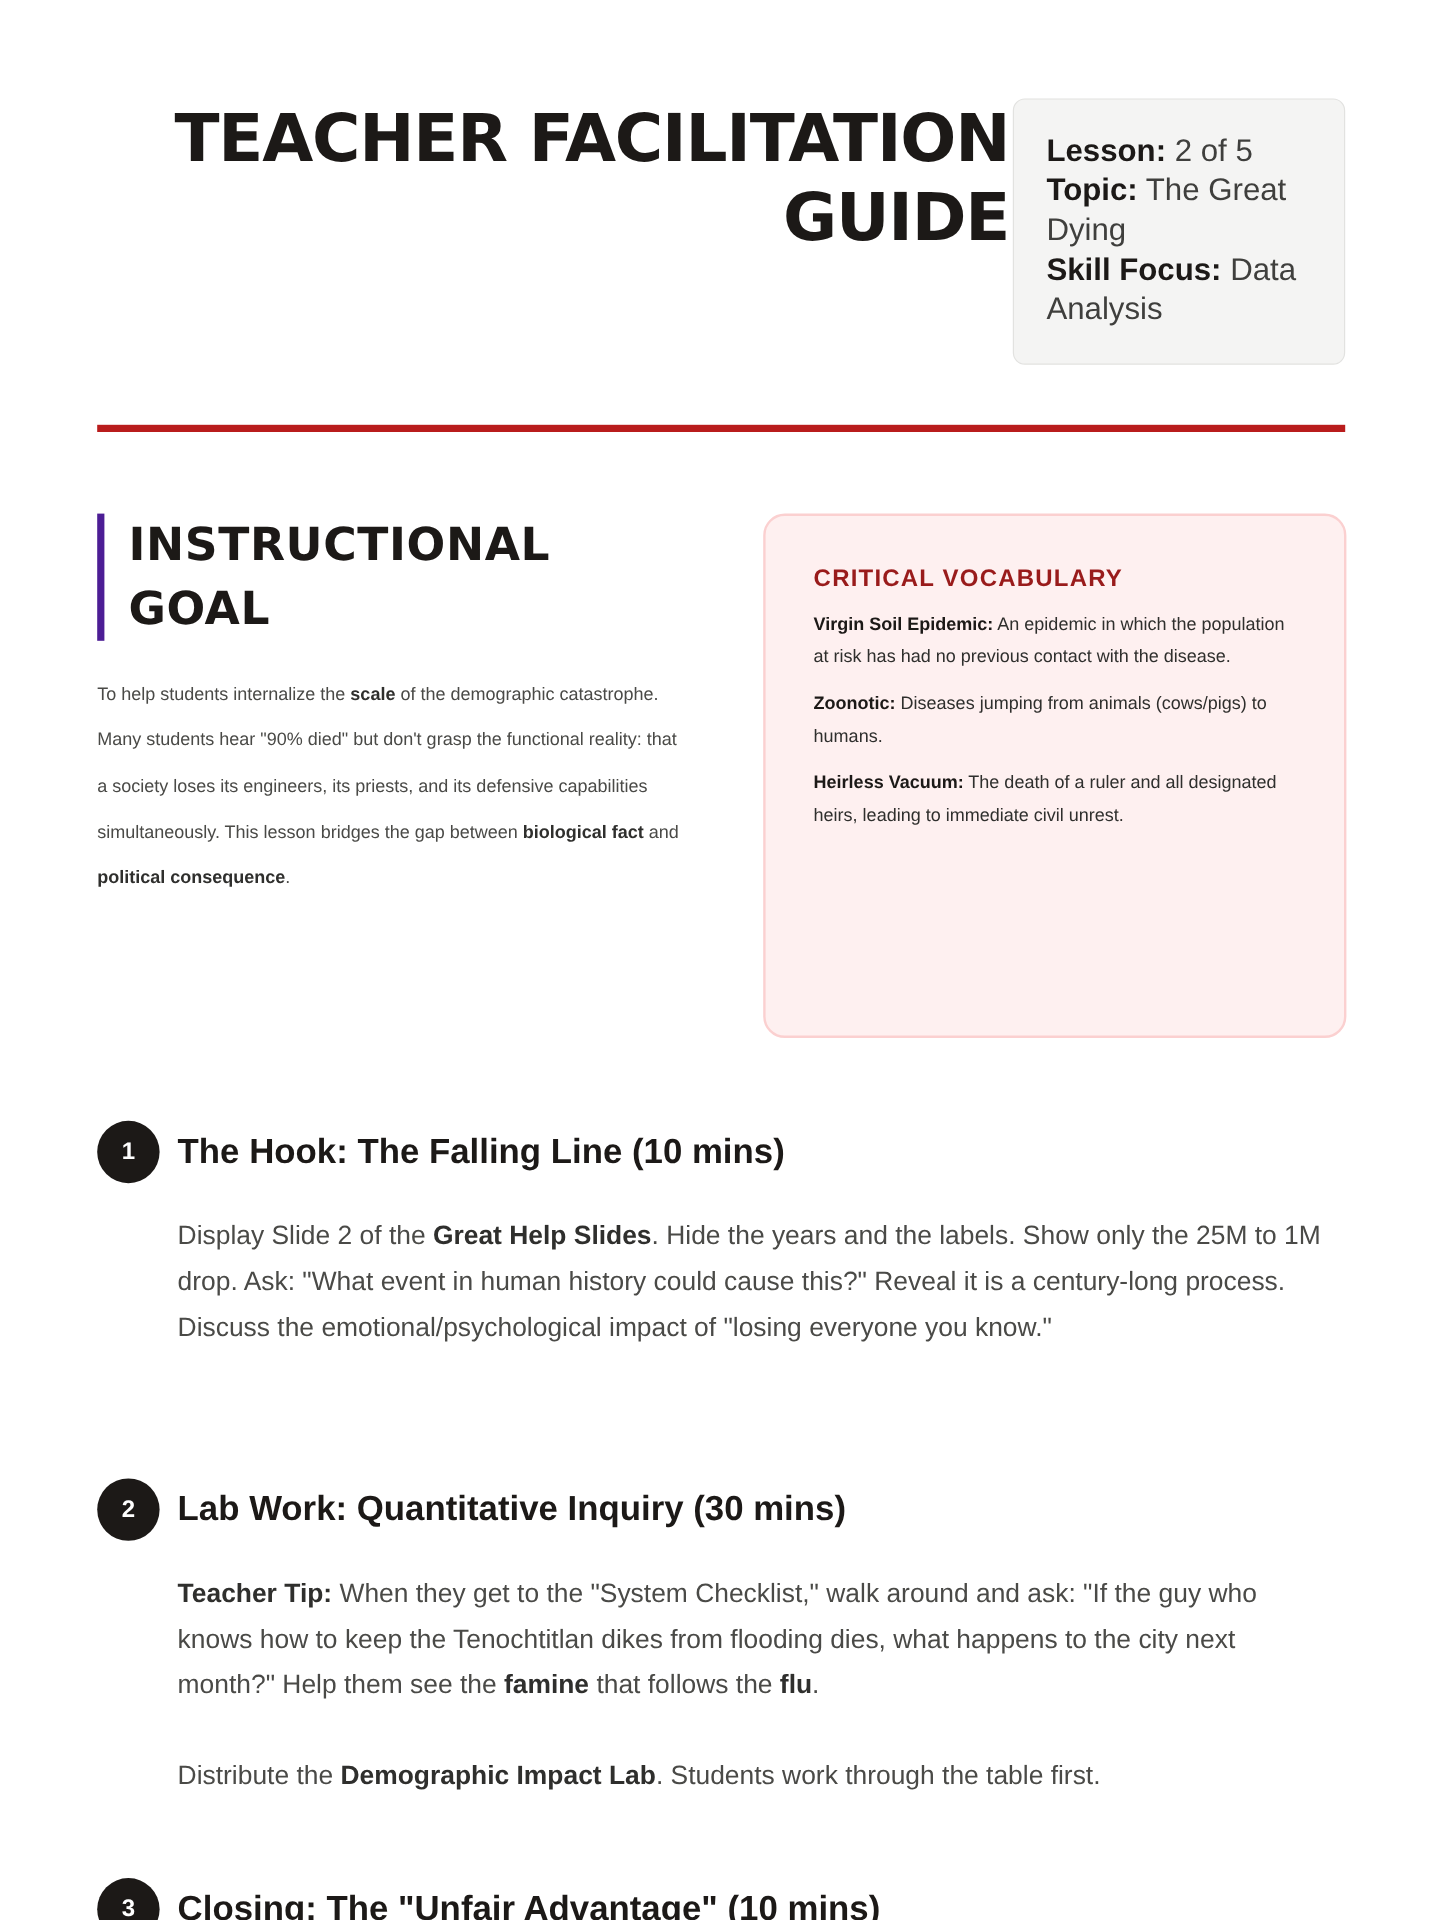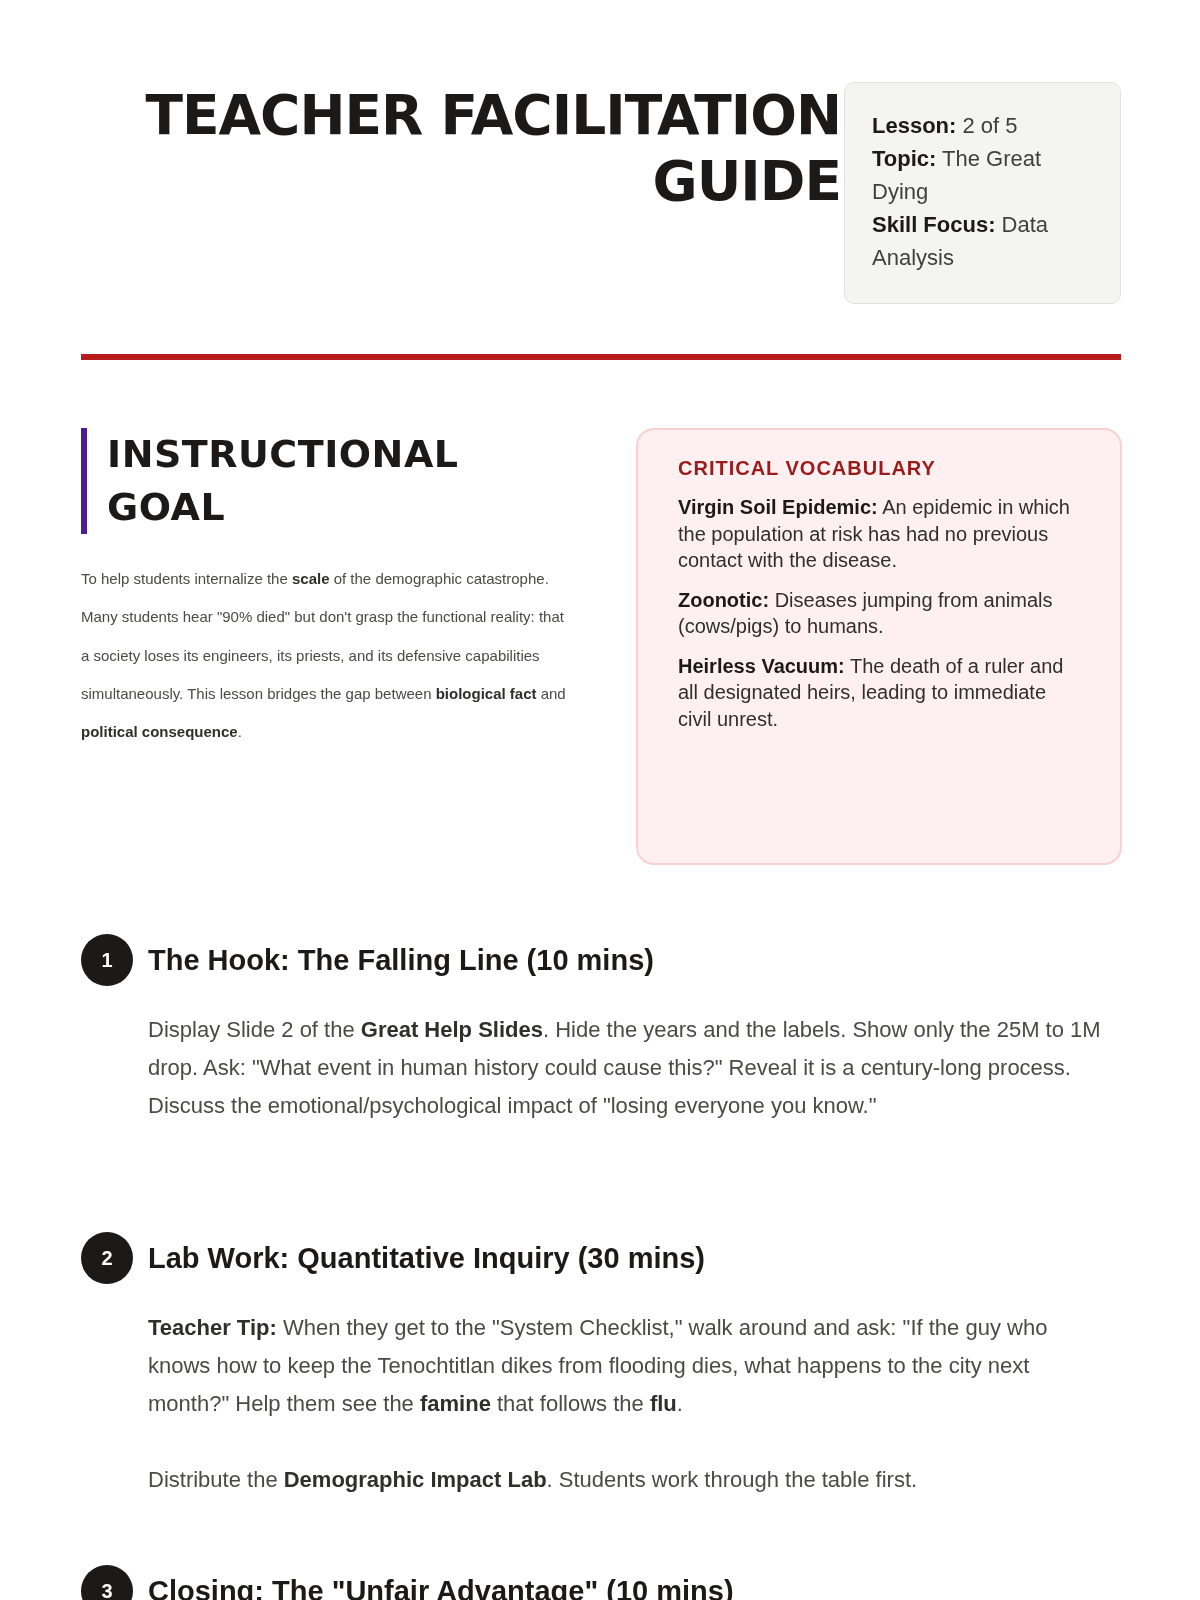--- a/index.html
+++ b/index.html
@@ -4,33 +4,33 @@
 <style>
   * { box-sizing: border-box; margin: 0; padding: 0; }
   html, body { width: 1200px; height: 1600px; overflow: hidden; background: #ffffff; }
   body { font-family: "DejaVu Sans", sans-serif; color: #1c1917; position: relative; }
 
   .header { position: absolute; left: 81px; top: 82px; width: 1040px; }
   .title { font-family: "DejaVu Sans", sans-serif; font-weight: 900; font-size: 55px; line-height: 66px; letter-spacing: -1px; color: #1c1917; width: 760px; transform: scaleX(1.0); text-align: right; }
   .title span { display: block; white-space: nowrap; }
   .subtitle { margin-top: 14px; color: #b91c1c; font-family: "Liberation Sans", sans-serif; font-weight: 700; font-size: 31px; line-height: 46px; width: 680px; }
 
-  .meta-box { position: absolute; left: 844px; top: 82px; width: 277px; height: 222px; background: #f4f4f3; border: 1px solid #e2e2e0; border-radius: 10px; padding: 26px 27px; font-size: 22px; line-height: 33px; color: #3f3f3d; font-family: "Liberation Sans", sans-serif; }
+  .meta-box { position: absolute; left: 844px; top: 82px; width: 277px; height: 222px; background: #f4f4f3; border: 1px solid #e2e2e0; border-radius: 10px; padding: 26px 27px; font-size: 26px; line-height: 33px; color: #3f3f3d; font-family: "Liberation Sans", sans-serif; }
   .meta-box b { color: #1c1917; font-weight: 700; }
 
   .rule { position: absolute; left: 81px; top: 354px; width: 1040px; height: 6px; background: #b91c1c; }
 
   .goal { position: absolute; left: 81px; top: 428px; width: 490px; }
   .goal-heading { border-left: 6px solid #4c1d95; padding-left: 20px; font-family: "DejaVu Sans", sans-serif; font-weight: 700; font-size: 38px; line-height: 53px; color: #1c1917; letter-spacing: 0.5px; }
   .goal-text { margin-top: 26px; font-size: 15px; line-height: 38.3px; color: #4a4a47; font-family: "Liberation Sans", sans-serif; width: 490px; }
   .goal-text b { color: #2f2f2d; }
 
-  .vocab { position: absolute; left: 636px; top: 428px; width: 486px; height: 437px; background: #fef0f0; border: 2px solid #fbd0d0; border-radius: 18px; padding: 27px 40px; font-family: "Liberation Sans", sans-serif; }
+  .vocab { position: absolute; left: 636px; top: 428px; width: 486px; height: 437px; background: #fef0f0; border: 2px solid #fbd0d0; border-radius: 18px; padding: 41px 40px; font-family: "Liberation Sans", sans-serif; }
   .vocab-title { color: #991b1b; font-weight: 700; font-size: 20px; letter-spacing: 1px; margin-bottom: 14px; }
-  .vocab-item { font-size: 20px; line-height: 26.5px; color: #2f2f2d; margin-bottom: 13px; }
+  .vocab-item { font-size: 15px; line-height: 26.5px; color: #2f2f2d; margin-bottom: 13px; }
   .vocab-item b { color: #1c1917; }
 
   .step { position: absolute; left: 81px; width: 1040px; }
   .step-head { display: flex; align-items: center; height: 54px; }
   .step-num { width: 52px; height: 52px; border-radius: 50%; background: #1c1917; color: #fff; display: flex; align-items: center; justify-content: center; font-weight: 700; font-size: 20px; font-family: "Liberation Sans", sans-serif; flex: 0 0 52px; }
   .step-title { margin-left: 15px; font-size: 29px; font-weight: 700; color: #1c1917; font-family: "Liberation Sans", sans-serif; white-space: nowrap; }
   .step-body { margin-left: 67px; margin-top: 40px; font-size: 22px; line-height: 38px; color: #4a4a47; font-family: "Liberation Sans", sans-serif; width: 960px; }
   .step-body b { color: #2f2f2d; }
   .step-body p + p { margin-top: 38px; }
 </style>

